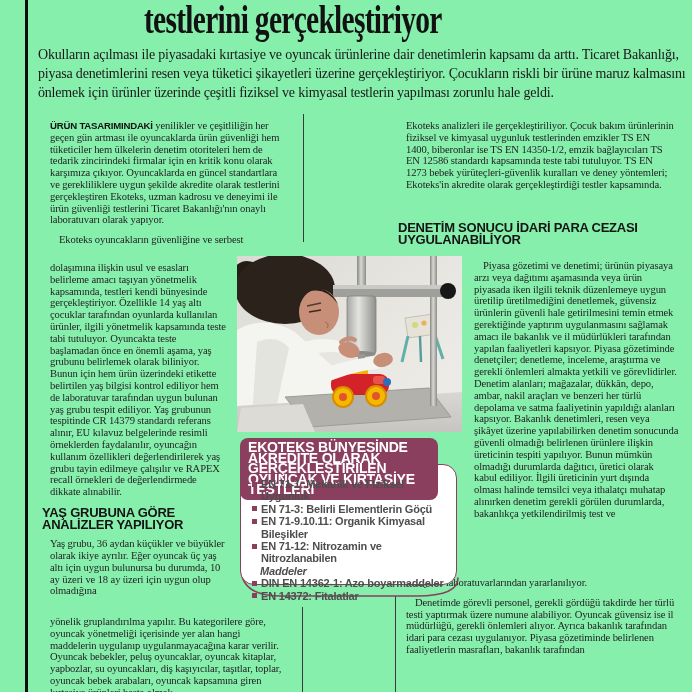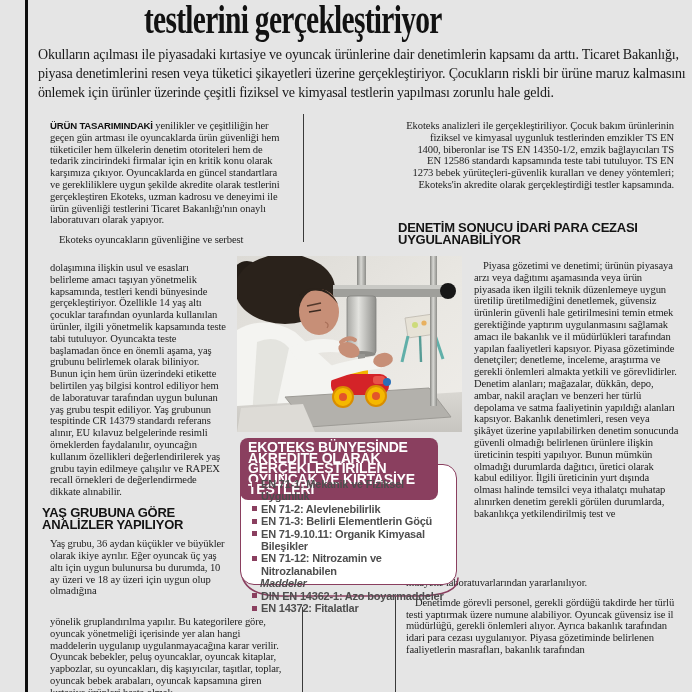--- a/index.html
+++ b/index.html
@@ -1,17 +1,17 @@
 <!DOCTYPE html>
 <html style="--accent: #8a3f5f;"><head>
 <meta charset="utf-8">
 <style>
   :root{ --accent:#8a3f5f; }
   html,body{ margin:0; padding:0; background:#ffffff; }
-  .page{ position:relative; width:692px; height:692px; background:#e5e5e5; overflow:hidden;
+  .page{ position:relative; width:692px; height:692px; background:#86efac; overflow:hidden;
          font-family:"Liberation Serif", serif; color:#1c1c1c; }
 
   
   .edge-rule{ position:absolute; left:25px; top:0; width:3px; height:692px; background:#0d0d0d; }
 
   
   .headline-wrap{ position:absolute; left:0; top:-4px; width:586px; text-align:center; }
   .headline{ display:inline-block; font-family:"Liberation Serif", serif; font-weight:700;
              font-size:41px; line-height:46px; color:#121212; letter-spacing:-1px;
              transform:scaleX(.72); transform-origin:50% 0; white-space:nowrap; }
@@ -27,21 +27,21 @@
   .body-text p.indent{ text-indent:9px; }
   .kicker{ font-family:"Liberation Sans", sans-serif; font-weight:700; font-size:9.6px;
            letter-spacing:-.2px; color:#101010; }
   .sub-heading{ font-family:"Liberation Sans", sans-serif; font-weight:700; font-size:13px;
                 line-height:11.6px; letter-spacing:-.25px; color:#141414; margin:9px 0 2px 0; }
 
   .col1a{ left:42px; top:112px;  width:252px; }
   .col1b{ left:42px; top:254px;  width:192px; }
   .col1c{ left:42px; top:608px;  width:252px; height:84px; overflow:hidden; }
 
-  .col3a{ left:398px; top:112px; width:284px;text-align:right; }
+  .col3a{ left:398px; top:112px; width:284px; }
   .col3h{ left:398px; top:222px; width:284px; margin:0; }
   .col3b{ left:466px; top:252px; width:221px; height:342px; overflow:hidden; }
   .col3c{ left:398px; top:569px; width:289px; height:97px; overflow:hidden; }
 
   
   .vrule{ position:absolute; width:1px; background:#3a3a3a; }
   .vrule-top{ left:303px; top:114px; height:128px; }
   .vrule-bl{ left:302px; top:607px; height:85px; }
   .vrule-br{ left:395px; top:596px; height:96px; }
 
@@ -193,24 +193,20 @@
 
   <div class="tests-tab">EKOTEKS BÜNYESİNDE AKREDİTE OLARAK GERÇEKLEŞTİRİLEN OYUNCAK VE KIRTASİYE TESTLERİ</div>
   <div class="tests-box"></div>
   <div class="tests-list">
       <div class="test-item">
         <span class="sq"></span>
         <span>EN 71-1: Mekanik ve Fiziksel Uygunluk</span>
       </div>
       <div class="test-item">
         <span class="sq"></span>
-        <span>EN 71-2: Alevlenebilirlik</span>
-      </div>
-      <div class="test-item">
-        <span class="sq"></span>
         <span>EN 71-3: Belirli Elementlerin Göçü</span>
       </div>
       <div class="test-item">
         <span class="sq"></span>
         <span>EN 71-9.10.11: Organik Kimyasal Bileşikler</span>
       </div>
       <div class="test-item">
         <span class="sq"></span>
         <span>EN 71-12: Nitrozamin ve Nitrozlanabilen</span>
       </div>

